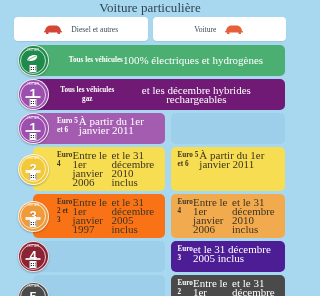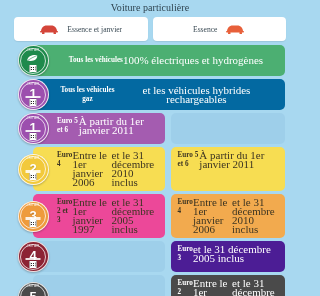--- a/index.html
+++ b/index.html
@@ -16,21 +16,21 @@
     color: #2a3a44;
     position: relative;
   }
 
   
   .header {
     padding: 3px 6px 2px 6px;
     text-align: center;
   }
   .header-line {
-    font-size: 10px;
+    font-size: 13px;
     line-height: 10px;
     color: #2f4450;
     letter-spacing: 0.05px;
   }
 
   
   .fuel-row {
     display: flex;
     gap: 5px;
     padding: 0 14px;
@@ -203,24 +203,24 @@
     <div class="fuel-card">
       <span>
         <svg class="car-icon" width="20" height="11" viewBox="0 0 40 22">
           <path d="M4 14 C4 9 8 4 13 3 L27 3 C32 4 36 9 36 14 L36 16 L4 16 Z" fill="#d4463a"></path>
           <path d="M10 7 L30 7 L33 13 L7 13 Z" fill="#d4463a" opacity="0.55"></path>
           <rect x="2" y="14" width="36" height="3" rx="1.5" fill="#d4463a"></rect>
           <rect x="6" y="16" width="5" height="4" rx="1.2" fill="#d4463a"></rect>
           <rect x="29" y="16" width="5" height="4" rx="1.2" fill="#d4463a"></rect>
         </svg>
       </span>
-      <span class="fuel-label">Essence et janvier</span>
+      <span class="fuel-label">Diesel et autres</span>
     </div>
     <div class="fuel-card">
-      <span class="fuel-label">Essence</span>
+      <span class="fuel-label">Voiture</span>
       <span>
         <svg class="car-icon" width="20" height="11" viewBox="0 0 40 22">
           <path d="M4 14 C4 9 8 4 13 3 L27 3 C32 4 36 9 36 14 L36 16 L4 16 Z" fill="#e8603a"></path>
           <path d="M10 7 L30 7 L33 13 L7 13 Z" fill="#e8603a" opacity="0.55"></path>
           <rect x="2" y="14" width="36" height="3" rx="1.5" fill="#e8603a"></rect>
           <rect x="6" y="16" width="5" height="4" rx="1.2" fill="#e8603a"></rect>
           <rect x="29" y="16" width="5" height="4" rx="1.2" fill="#e8603a"></rect>
         </svg>
       </span>
     </div>
@@ -250,23 +250,23 @@
       <div class="badge-slot">
         <div class="sticker" style="background: rgb(156, 79, 174);">
           <span class="ring"></span>
           <span class="toptext">CRIT'AIR</span>
           <span class="num">1</span>
           <span class="bar"></span>
           <span class="qr"></span>
         </div>
       </div>
       <div class="cols merged">
-        <div class="cell dark full" style="background: #0369a1;">
+        <div class="cell dark full" style="background: #701a75;">
           <div class="cell-title">Tous les véhicules gaz</div>
-          <div class="cell-text">et les véhicules hybrides rechargeables</div>
+          <div class="cell-text">et les décembre hybrides rechargeables</div>
         </div>
       </div>
     </div>
     <div class="band">
       <div class="badge-slot">
         <div class="sticker" style="background: rgb(156, 79, 174);">
           <span class="ring"></span>
           <span class="toptext">CRIT'AIR</span>
           <span class="num">1</span>
           <span class="bar"></span>
@@ -307,21 +307,21 @@
       <div class="badge-slot">
         <div class="sticker" style="background: rgb(238, 155, 60);">
           <span class="ring"></span>
           <span class="toptext">CRIT'AIR</span>
           <span class="num">3</span>
           <span class="bar"></span>
           <span class="qr"></span>
         </div>
       </div>
       <div class="cols">
-        <div class="cell light" style="background: #ec4899;">
+        <div class="cell light" style="background: #f97316;">
           <div class="cell-title">Euro 2 et 3</div>
           <div class="cell-text">Entre le 1er janvier 1997</div>
           <div class="cell-text">et le 31 décembre 2005 inclus</div>
         </div>
         <div class="cell light right" style="background: rgb(242, 170, 78);">
           <div class="cell-title">Euro 4</div>
           <div class="cell-text">Entre le 1er janvier 2006</div>
           <div class="cell-text">et le 31 décembre 2010 inclus</div>
         </div>
       </div>

